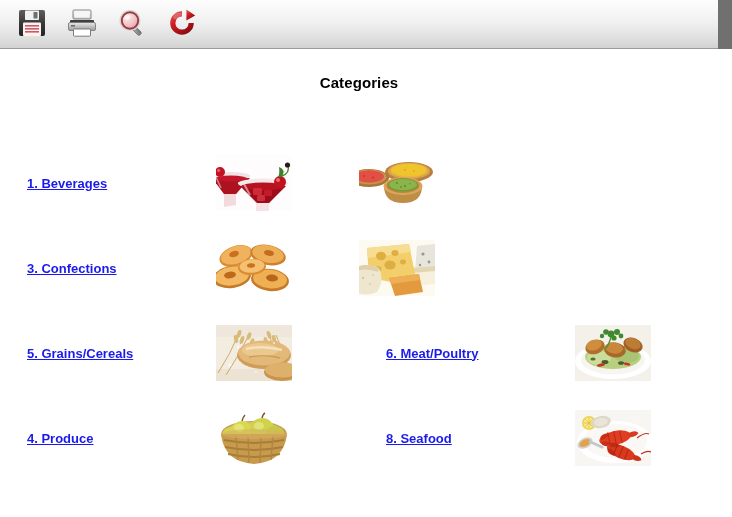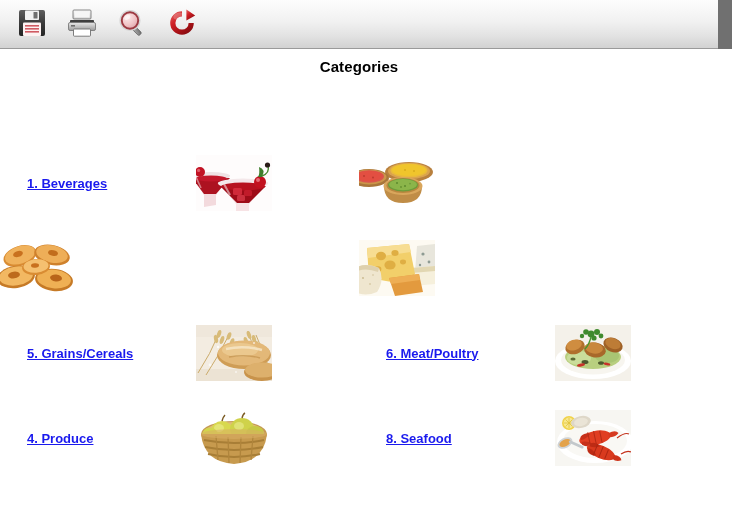--- a/index.html
+++ b/index.html
@@ -52,21 +52,21 @@
     position: absolute;
     left: 718px; top: 49px;
     width: 14px;
     height: 468px;
     background: #ffffff;
   }
 
   
   .page-title {
     position: absolute;
-    left: 0; top: 58px;
+    left: 0; top: 74px;
     width: 718px;
     text-align: center;
     font-size: 15px;
     font-weight: bold;
     color: #000000;
     letter-spacing: 0.1px;
   }
 
   
   .grid {
@@ -79,21 +79,21 @@
     display: flex;
     height: 85px;
   }
   .cell {
     display: flex;
     align-items: center;
     width: 359px;
     box-sizing: border-box;
   }
   .cell-link-wrap {
-    width: 196px;
+    width: 216px;
     padding-left: 27px;
     box-sizing: border-box;
   }
   .cat-link {
     color: #1a1aee;
     font-size: 13px;
     font-weight: bold;
     text-decoration: underline;
     cursor: pointer;
     white-space: nowrap;
@@ -280,20 +280,23 @@
           <circle cx="14" cy="22.5" r="1" fill="#bc3a2f"></circle>
           <circle cx="46" cy="15" r="1" fill="#d9ab1c"></circle>
           <circle cx="55" cy="16" r="1" fill="#d9ab1c"></circle>
         </svg>
       </div>
     </div>
   </div>
 
   <div class="grid-row">
     <div class="cell">
+      <div class="cell-link-wrap">
+        <a class="cat-link" href="#">3. Confections</a>
+      </div>
       <div class="thumb">
         <svg width="76" height="56" viewBox="0 0 76 56">
           <rect width="76" height="56" fill="#ffffff"></rect>
           <g>
             <ellipse cx="20" cy="16" rx="17" ry="10" fill="#d98c33" transform="rotate(-18 20 16)"></ellipse>
             <ellipse cx="20" cy="15" rx="15.5" ry="8.6" fill="#f0b25c" transform="rotate(-18 20 15)"></ellipse>
             <ellipse cx="18" cy="14" rx="5" ry="3" fill="#c9711f" transform="rotate(-18 18 14)"></ellipse>
           </g>
           <g>
             <ellipse cx="52" cy="15" rx="18" ry="10" fill="#cf812c" transform="rotate(12 52 15)"></ellipse>

